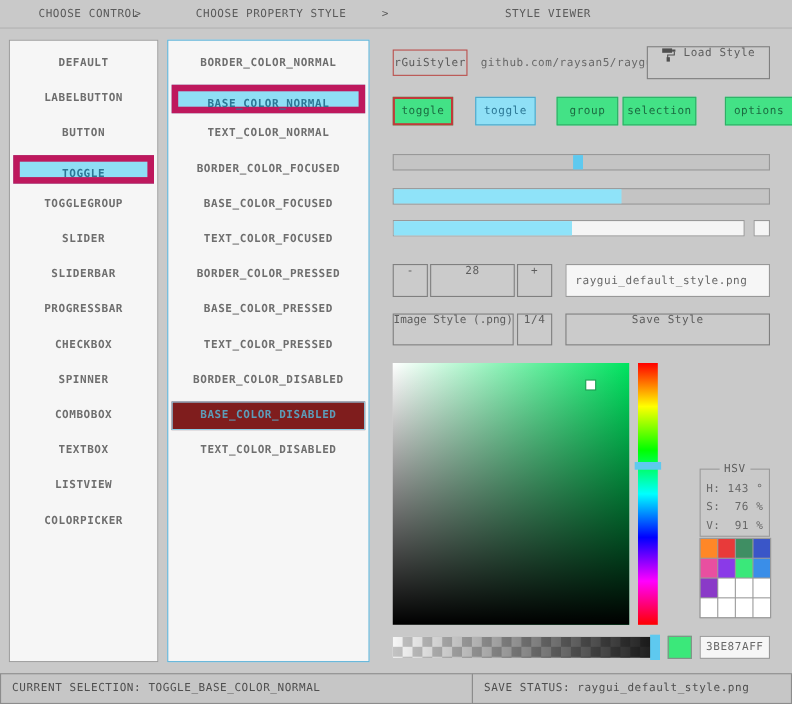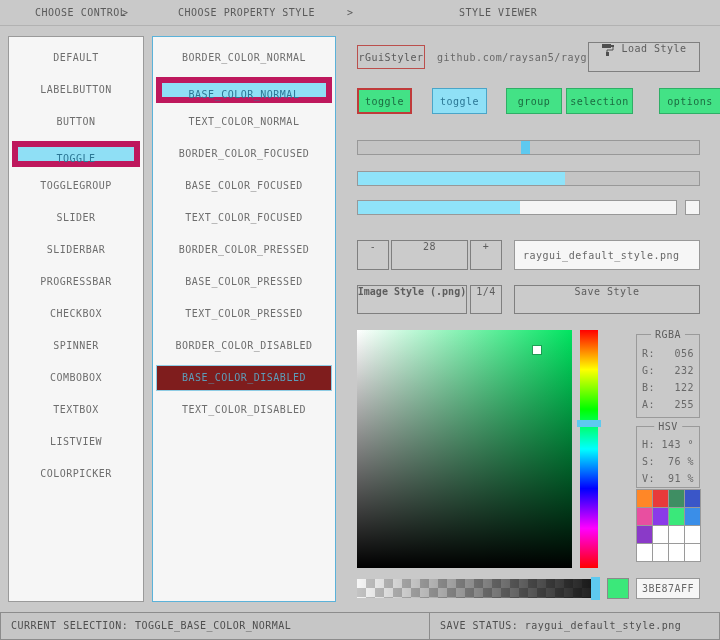--- a/index.html
+++ b/index.html
@@ -11,21 +11,21 @@
 
   
   .topbar { position:absolute; left:0; top:0; width:720px; height:26px;
             background:#c9c9c9; border-bottom:1px solid #b2b2b2; }
   .bar-text { position:absolute; top:7px; color:#5a5a5a; white-space:nowrap; }
 
   
   .panel { position:absolute; background:#f6f6f6; border:1px solid #9a9a9a; }
   .panel.focused { border:1px solid #5bb2d9; }
   .list-item { position:absolute; left:3px; right:3px; height:26px; line-height:26px;
-               text-align:center; color:#6e6e6e; cursor:pointer; white-space:nowrap; }
+               text-align:center; color:#6e6e6e; cursor:pointer; white-space:nowrap;font-weight:bold; }
   .list-item.selected { background:#8fdff5; border:6px solid #be185d;
                         color:#2c7795; line-height:24px; }
   .list-item.selected-light { background:#7f1d1d; border:1px solid #8fcce4;
                               color:#5d9cb8; line-height:24px; }
 
   
   .btn { position:absolute; background:#cbcbcb; border:1px solid #7f7f7f; color:#5d5d5d;
          display:flex; align-items:flex-start; justify-content:center; cursor:pointer;
          white-space:nowrap; }
   .valuebox { position:absolute; background:#f6f6f6; border:1px solid #989898;
@@ -74,21 +74,21 @@
                  grid-template-rows:repeat(4,1fr); gap:1px; background:#9a9a9a;
                  border:1px solid #9a9a9a; }
   .swatch-cell { background:#fff; cursor:pointer; }
   .cur-swatch { position:absolute; left:607px; top:578px; width:22px; height:21px;
                 border:1px solid #8a8a8a; }
 
   
   .status-seg { position:absolute; top:612px; height:28px; background:#c6c6c6;
                 border:1px solid #8c8c8c; line-height:26px; padding-left:10px;
                 color:#4f4f4f; white-space:nowrap; }
-  .tight { letter-spacing:0;font-weight:bold; }
+  .tight { letter-spacing:0; }
 </style>
 </head>
 <body>
 
 <div class="app">
 
   <div class="topbar">
     <span class="bar-text" style="left:35px">CHOOSE CONTROL</span>
     <span class="bar-text" style="left:122px">&gt;</span>
     <span class="bar-text" style="left:178px">CHOOSE PROPERTY STYLE</span>
@@ -193,39 +193,20 @@
   </div>
   <div class="btn" style="left:514px; top:285px; width:186px; height:29px">
     <span>Save Style</span>
   </div>
 
   <div class="picker"></div>
   <div class="picker-marker"></div>
   <div class="hue"></div>
   <div class="handle" style="left:577px; top:420px; width:24px; height:7px"></div>
 
-  <div class="groupbox" style="left:636px; top:334px; width:64px; height:84px; padding-top:10px">
-    <span class="gb-title">RGBA</span>
-    <div class="gb-row">
-      <span>R:</span>
-      <span>056</span>
-    </div>
-    <div class="gb-row">
-      <span>G:</span>
-      <span>232</span>
-    </div>
-    <div class="gb-row">
-      <span>B:</span>
-      <span>122</span>
-    </div>
-    <div class="gb-row">
-      <span>A:</span>
-      <span>255</span>
-    </div>
-  </div>
 
   <div class="groupbox" style="left:636px; top:426px; width:64px; height:62px; padding-top:9px">
     <span class="gb-title">HSV</span>
     <div class="gb-row">
       <span>H:</span>
       <span>143 °</span>
     </div>
     <div class="gb-row">
       <span>S:</span>
       <span>76 %</span>

